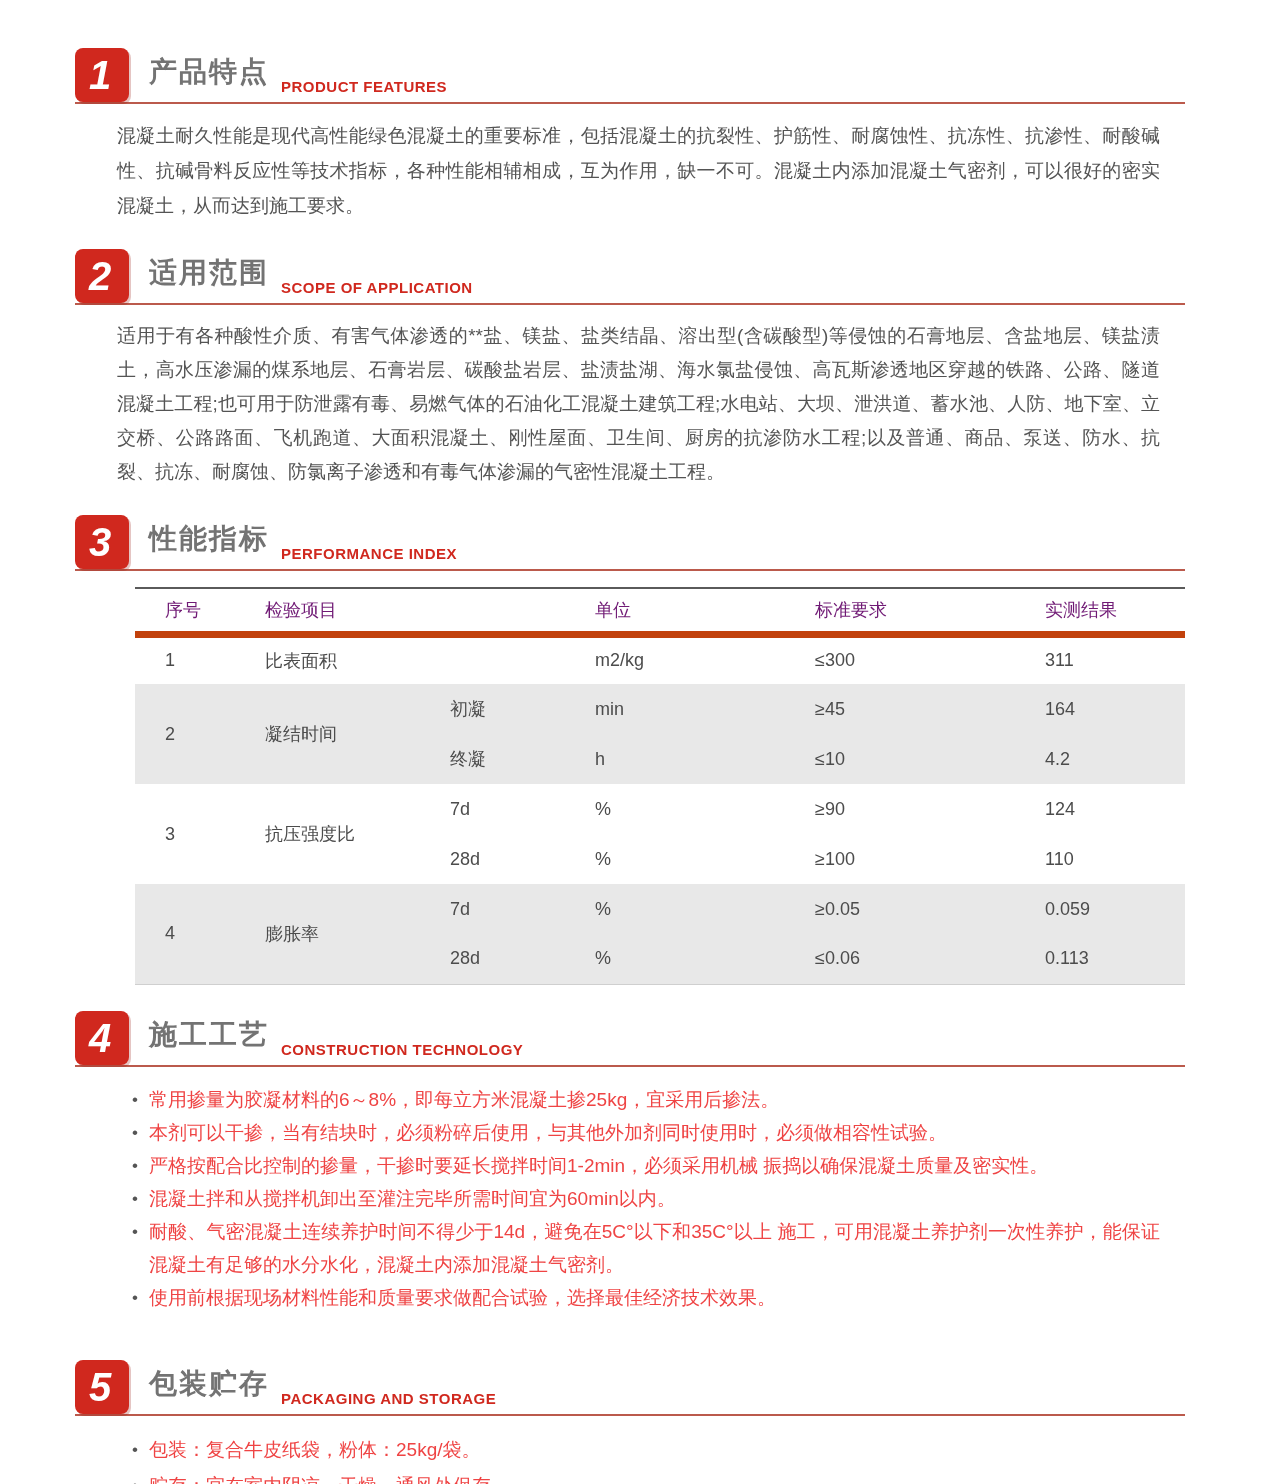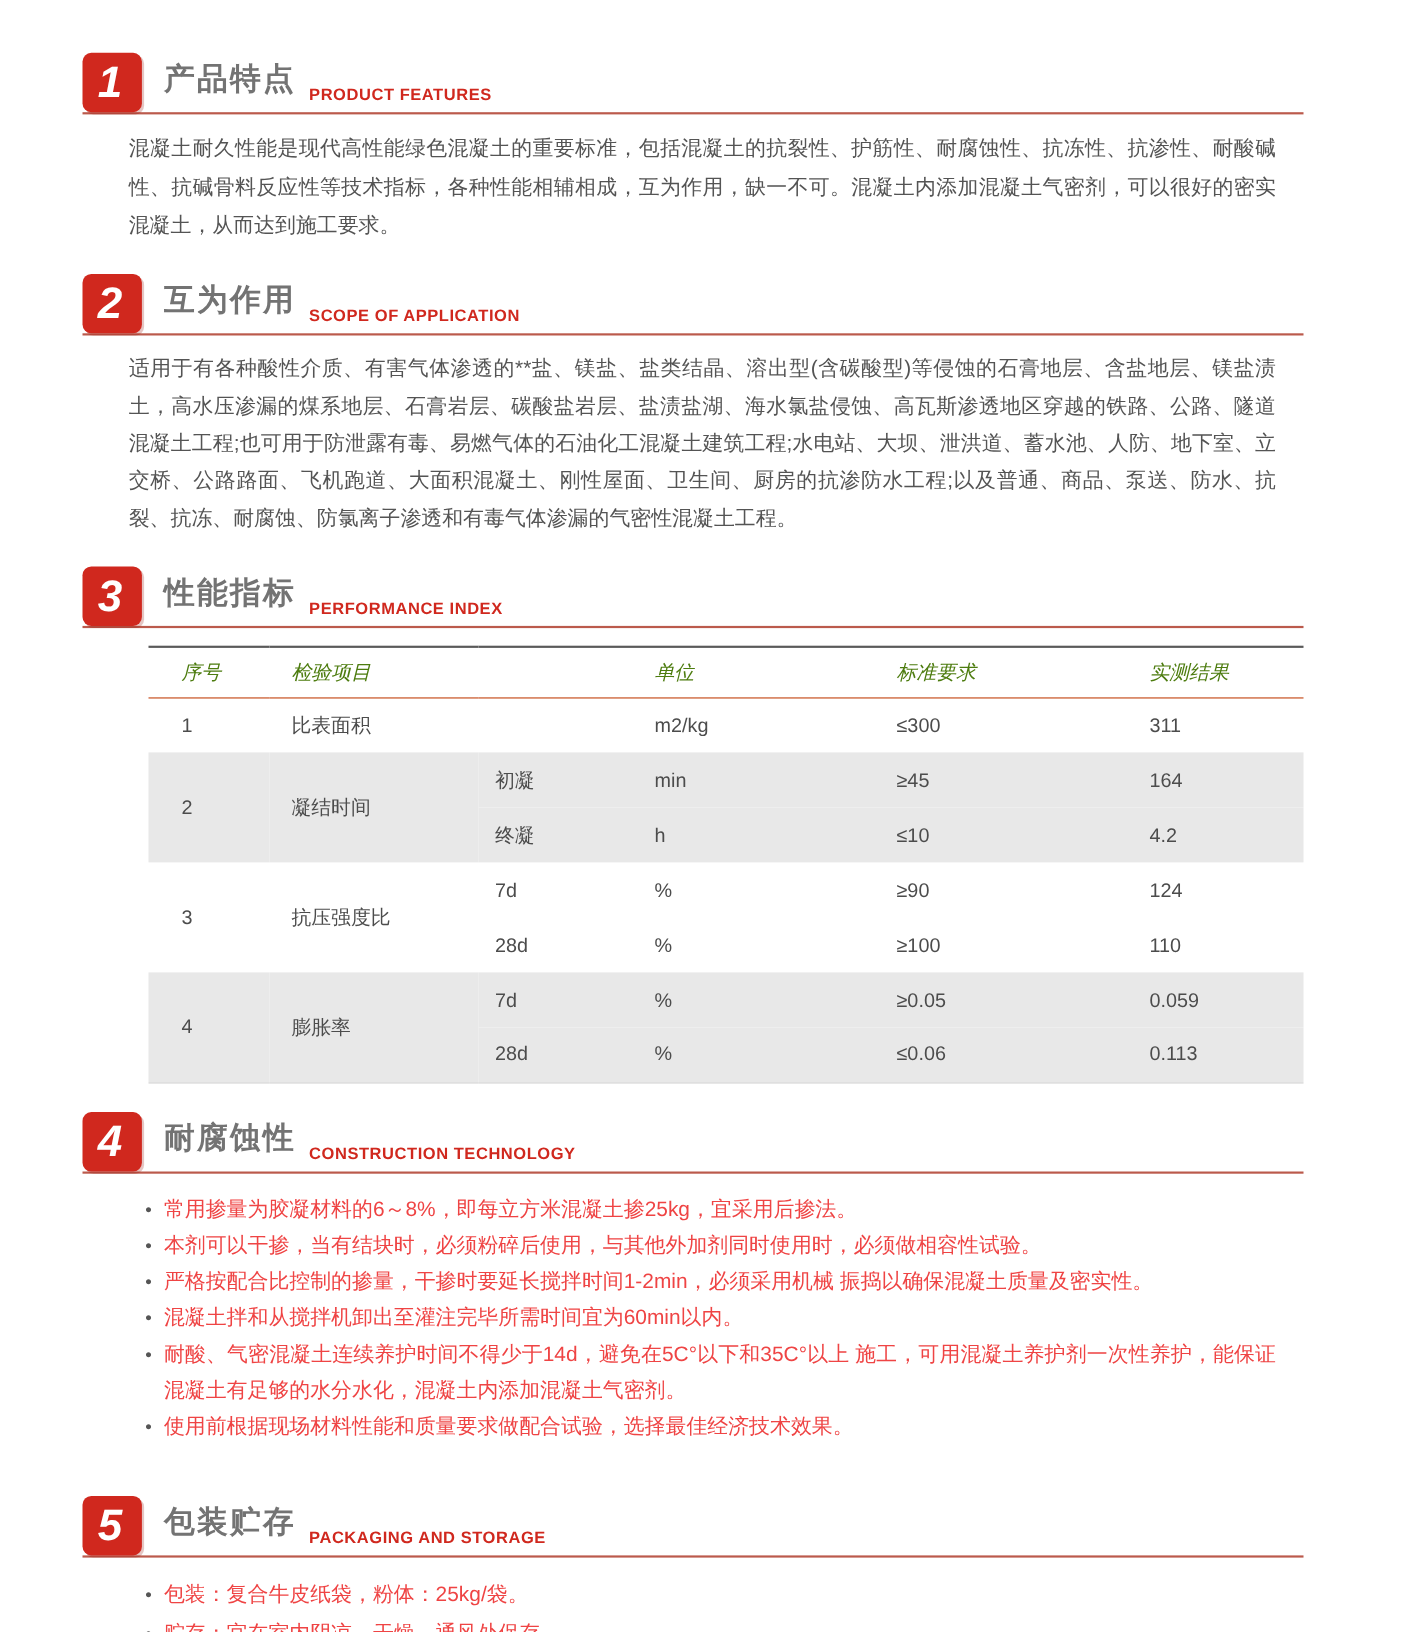--- a/index.html
+++ b/index.html
@@ -69,21 +69,21 @@
     border-top:2px solid #5a5a5a;
     border-bottom:1px solid #cfcfcf;
   }
   table.perf col.c1{width:110px;} table.perf col.c2{width:190px;}
   table.perf col.c3{width:145px;} table.perf col.c4{width:220px;}
   table.perf col.c5{width:230px;} table.perf col.c6{width:155px;}
   table.perf th, table.perf td {
     font-weight:normal; text-align:left; vertical-align:middle;
     padding:0 0 0 15px; height:50px;
   }
-  table.perf thead th { height:46px; color:#4d7c0f; border-bottom:1px solid #c2410c;font-style:italic; }
+  table.perf thead th { height:46px; color:#701a75; border-bottom:7px solid #c2410c; }
   table.perf .cel-no { padding-left:30px; }
   table.perf .cel-item { padding-left:20px; }
   table.perf tr.shaded td { background:#e8e8e8; }
 </style>
 </head>
 <body>
 
 <div class="page">
 
   <div class="sec sec1">
@@ -95,21 +95,21 @@
       <div class="sec-sub">PRODUCT FEATURES</div>
     </div>
     <p class="para">混凝土耐久性能是现代高性能绿色混凝土的重要标准，包括混凝土的抗裂性、护筋性、耐腐蚀性、抗冻性、抗渗性、耐酸碱性、抗碱骨料反应性等技术指标，各种性能相辅相成，互为作用，缺一不可。混凝土内添加混凝土气密剂，可以很好的密实混凝土，从而达到施工要求。</p>
   </div>
 
   <div class="sec sec2">
     <div class="sec-head">
       <div class="badge">
         <span>2</span>
       </div>
-      <div class="sec-title">互为作用</div>
+      <div class="sec-title">适用范围</div>
       <div class="sec-sub">SCOPE OF APPLICATION</div>
     </div>
     <p class="para">适用于有各种酸性介质、有害气体渗透的**盐、镁盐、盐类结晶、溶出型(含碳酸型)等侵蚀的石膏地层、含盐地层、镁盐渍土，高水压渗漏的煤系地层、石膏岩层、碳酸盐岩层、盐渍盐湖、海水氯盐侵蚀、高瓦斯渗透地区穿越的铁路、公路、隧道混凝土工程;也可用于防泄露有毒、易燃气体的石油化工混凝土建筑工程;水电站、大坝、泄洪道、蓄水池、人防、地下室、立交桥、公路路面、飞机跑道、大面积混凝土、刚性屋面、卫生间、厨房的抗渗防水工程;以及普通、商品、泵送、防水、抗裂、抗冻、耐腐蚀、防氯离子渗透和有毒气体渗漏的气密性混凝土工程。</p>
   </div>
 
   <div class="sec sec3">
     <div class="sec-head">
       <div class="badge">
         <span>3</span>
       </div>
@@ -191,21 +191,21 @@
         </tr>
       </tbody>
     </table>
   </div>
 
   <div class="sec sec4">
     <div class="sec-head">
       <div class="badge">
         <span>4</span>
       </div>
-      <div class="sec-title">耐腐蚀性</div>
+      <div class="sec-title">施工工艺</div>
       <div class="sec-sub">CONSTRUCTION TECHNOLOGY</div>
     </div>
     <ul class="bullets">
       <li>常用掺量为胶凝材料的6～8%，即每立方米混凝土掺25kg，宜采用后掺法。</li>
       <li>本剂可以干掺，当有结块时，必须粉碎后使用，与其他外加剂同时使用时，必须做相容性试验。</li>
       <li>严格按配合比控制的掺量，干掺时要延长搅拌时间1-2min，必须采用机械 振捣以确保混凝土质量及密实性。</li>
       <li>混凝土拌和从搅拌机卸出至灌注完毕所需时间宜为60min以内。</li>
       <li>耐酸、气密混凝土连续养护时间不得少于14d，避免在5C°以下和35C°以上 施工，可用混凝土养护剂一次性养护，能保证混凝土有足够的水分水化，混凝土内添加混凝土气密剂。</li>
       <li>使用前根据现场材料性能和质量要求做配合试验，选择最佳经济技术效果。</li>
     </ul>

